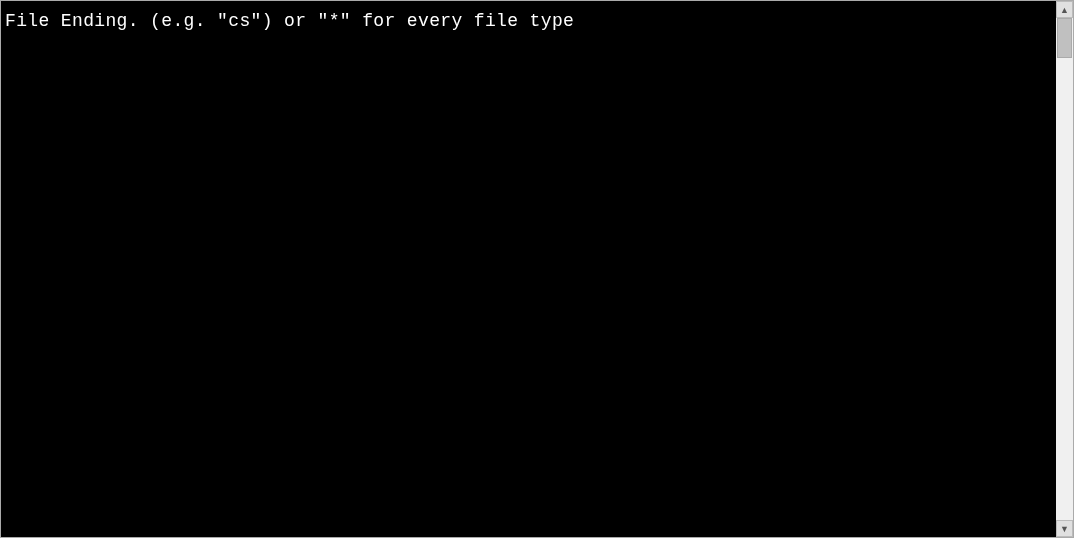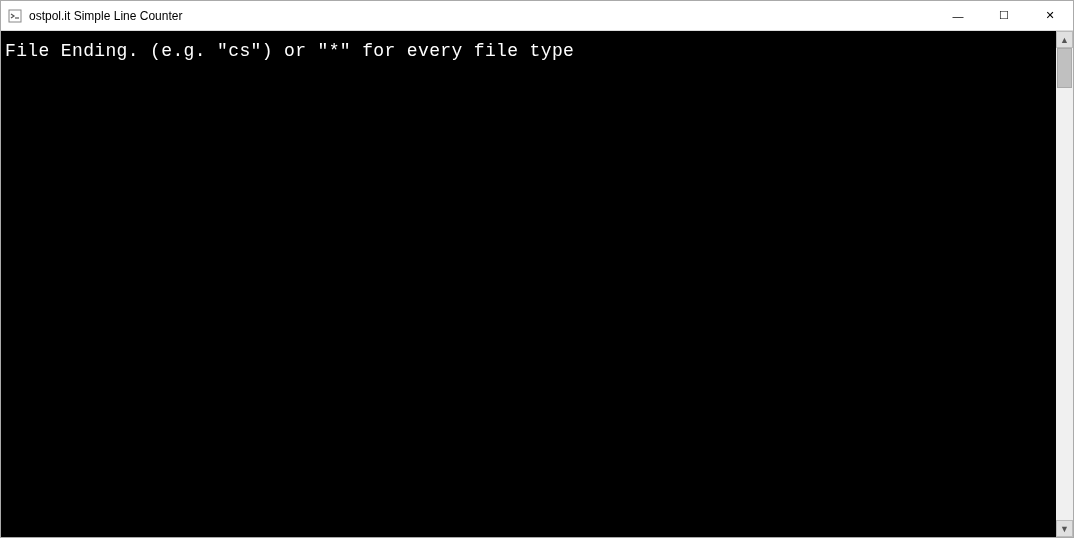--- a/index.html
+++ b/index.html
@@ -135,37 +135,20 @@
       height: 40px;
       background: #c0c0c0;
       border: 1px solid #aaa;
     }
   </style>
 </head>
 <body>
 
 <div class="window">
 
-  <div class="title-bar">
-    <div class="title-bar-left">
-      <div class="title-bar-icon">
-        <svg viewBox="0 0 14 14" xmlns="http://www.w3.org/2000/svg">
-          <rect x="1" y="1" width="12" height="12" fill="none" stroke="#888" stroke-width="1"></rect>
-          <polyline points="3,5 6,7 3,9" fill="none" stroke="#555" stroke-width="1.2"></polyline>
-          <line x1="7" y1="9" x2="11" y2="9" stroke="#555" stroke-width="1.2"></line>
-        </svg>
-      </div>
-      <span class="title-bar-text">ostpol.it Simple Line Counter</span>
-    </div>
-    <div class="title-bar-controls">
-      <button class="title-bar-btn">—</button>
-      <button class="title-bar-btn">☐</button>
-      <button class="title-bar-btn close">✕</button>
-    </div>
-  </div>
 
   <div class="console-area">
     <div class="console-text">File Ending. (e.g. "cs") or "*" for every file type</div>
 
     <div class="scrollbar-v">
       <div class="scrollbar-arrow">▲</div>
       <div class="scrollbar-track">
         <div class="scrollbar-thumb"></div>
       </div>
       <div class="scrollbar-arrow">▼</div>

